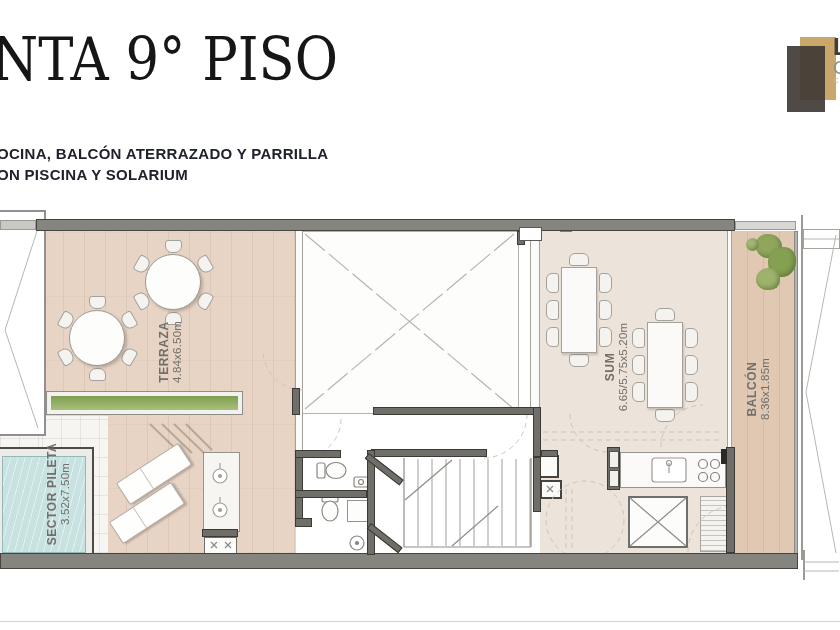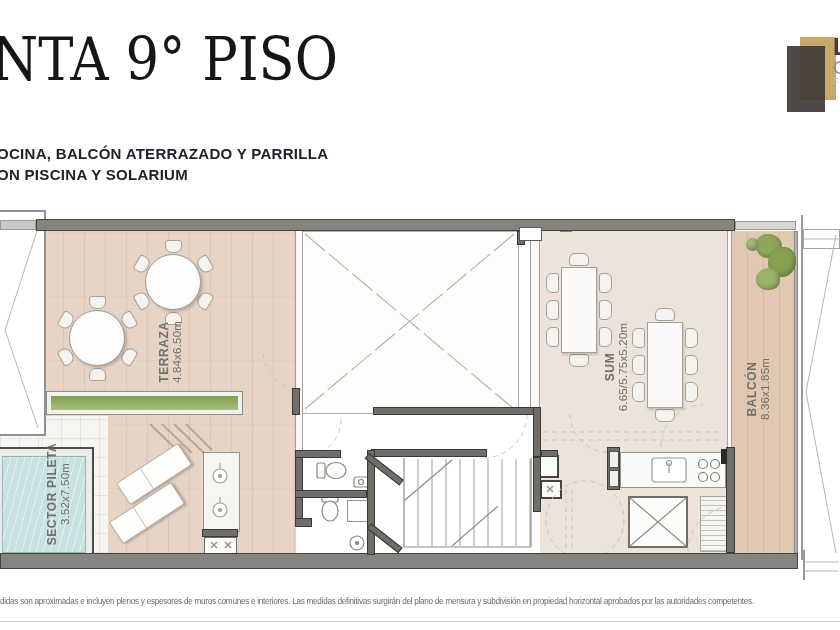--- a/index.html
+++ b/index.html
@@ -352,16 +352,15 @@
   </div>
   <div class="vlabel" style="left:704px;top:374px;">
     <span class="nm">BALCÓN</span>
     <span class="dm">8.36x1.85m</span>
   </div>
   <div class="vlabel" style="left:4px;top:479px;">
     <span class="nm">SECTOR PILETA</span>
     <span class="dm">3.52x7.50m</span>
   </div>
 
-  <div class="disclaimer">didas son aproximadas e incluyen plenos y espesores de muros comunes e interiores. Las medidas definitivas surgirán del plano de mensura y subdivisión en propiedad horizontal aprobados por las autoridades competentes.</div>
   <div class="footline"></div>
 
 </div>
 
 </body></html>

